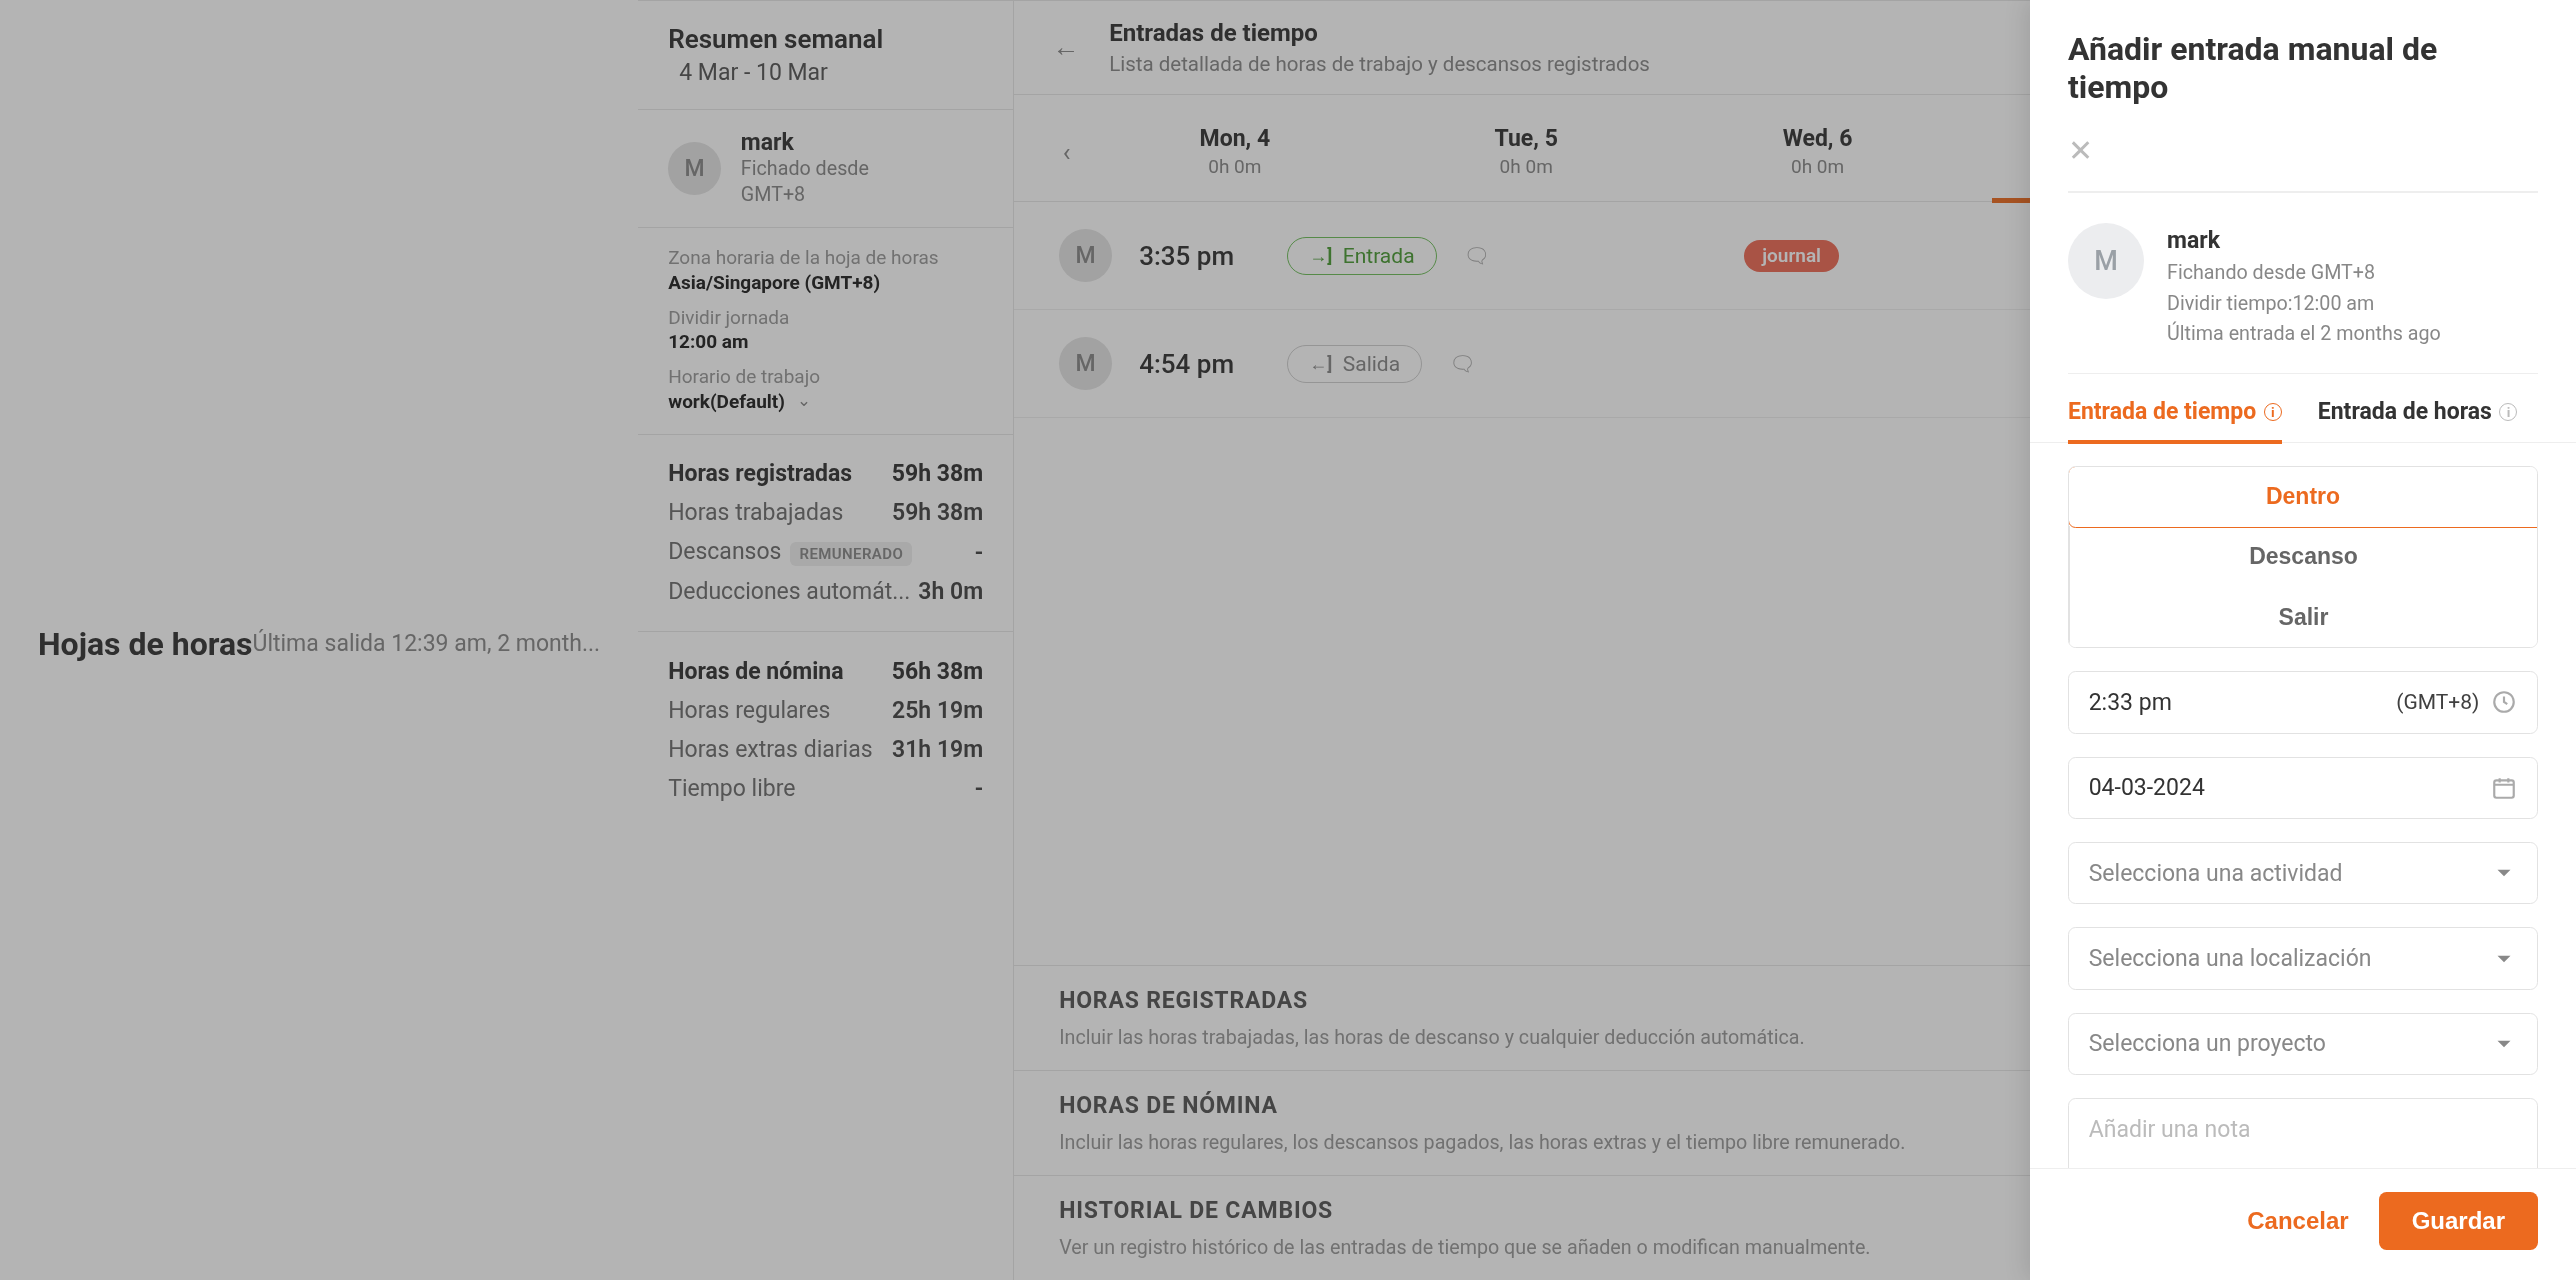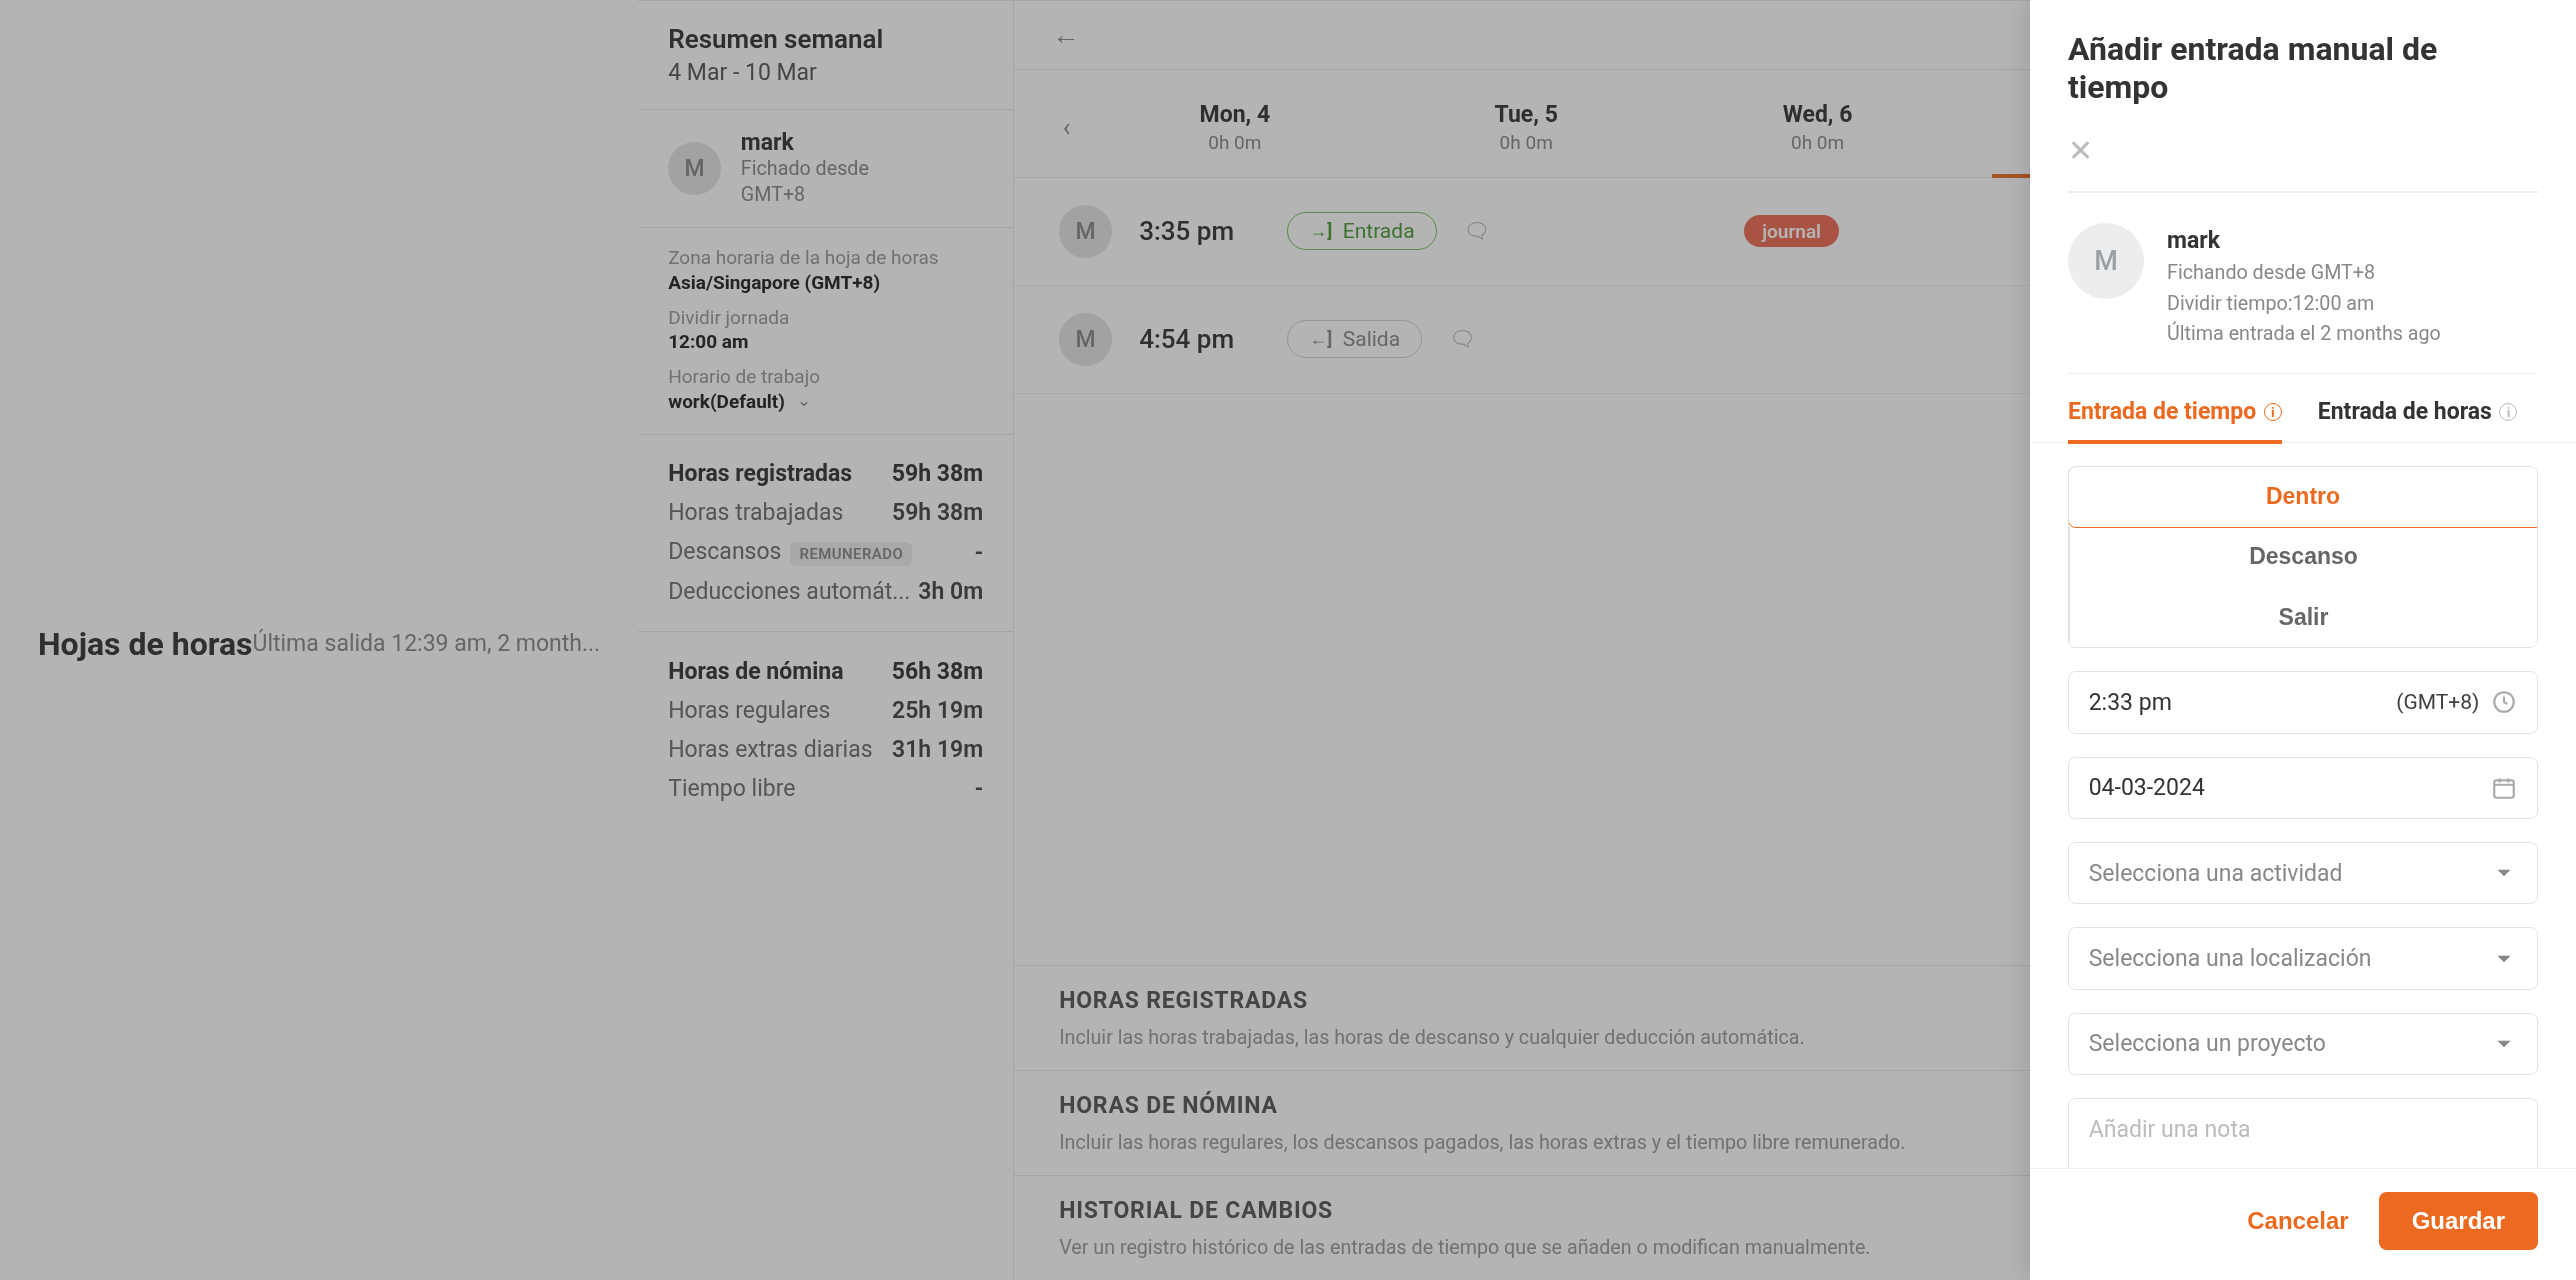--- a/index.html
+++ b/index.html
@@ -10,21 +10,21 @@
 
   
   .page { position: absolute; inset: 0; display: flex; }
   .top-bar { display: flex; justify-content: space-between; align-items: center; padding: 30px 38px 23px 38px; }
   .page-title { font-size: 32px; font-weight: 700; color: #333; }
   .top-status { font-size: 23px; color: #888; }
   .body { flex: 1; display: flex; border-top: 1.5px solid #e6e6e6; }
   .sidebar { width: 376px; border-right: 1.5px solid #e6e6e6; display: flex; flex-direction: column; }
   .side-block { padding: 23px 30px; }
   .side-head-title { font-size: 26px; font-weight: 600; color: #333; }
-  .side-head-sub { font-size: 23px; color: #555; margin-top: 4.5px; }
+  .side-head-sub { font-size: 23px; color: #555; margin-top: 4.5px; margin-left: 11px; }
 
   .sidebar .profile { display: flex; gap: 19.7px; align-items: center; padding: 19.7px 30px; border-top: 1.5px solid #e6e6e6; border-bottom: 1.5px solid #e6e6e6; }
   .avatar-sm { width: 53px; height: 53px; border-radius: 50%; background: #e3e3e3; color: #888; display:flex; align-items:center; justify-content:center; font-size: 23px; font-weight: 500; }
   .profile-name { font-size: 23px; font-weight: 700; color: #333; }
   .profile-sub { font-size: 19.7px; color: #888; line-height: 1.3; }
 
   .side-meta { padding: 18px 30px 9px; font-size: 19px; color: #888; border-bottom: 1.5px solid #e6e6e6; }
   .side-meta .label { color: #999; }
   .side-meta .value { color: #222; font-weight: 700; margin-top: 1.5px; }
   .side-meta .row { margin-bottom: 12px; }
@@ -193,20 +193,24 @@
             <div class="metric-row">
               <div class="lbl">Tiempo libre</div>
               <div class="val">-</div>
             </div>
           </div>
       </div>
 
       <div class="main">
         <div class="main-head">
           <div class="back-arrow">←</div>
+          <div class="main-head-text">
+            <div class="t">Entradas de tiempo</div>
+            <div class="s">Lista detallada de horas de trabajo y descansos registrados</div>
+          </div>
           <div class="main-head-spacer"></div>
           <div>
             <span class="tz-label">Zona horaria: </span>
             <span class="tz-value">Entradas de tiempo originales</span>
           </div>
         </div>
 
         <div class="day-tabs" id="day-tabs">
           <div class="nav">‹</div>
         <div class="day-tab">

